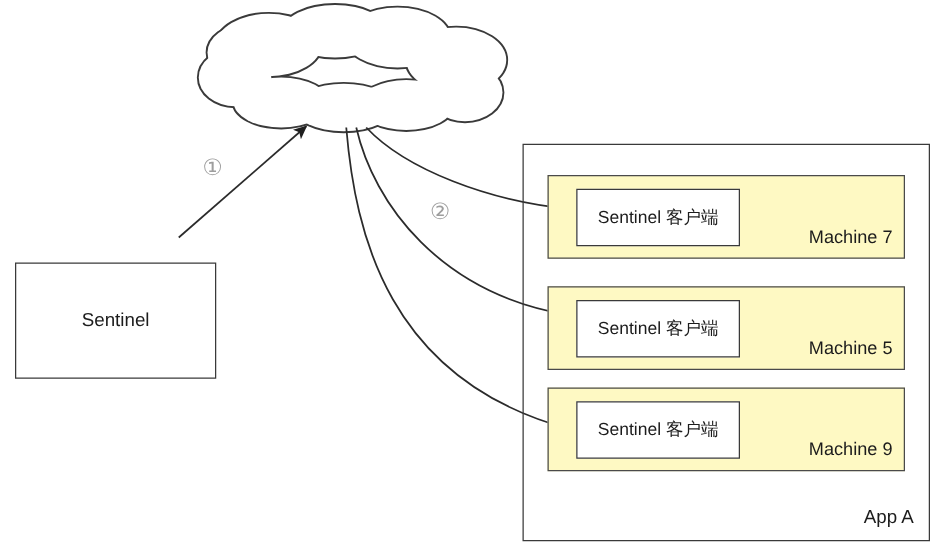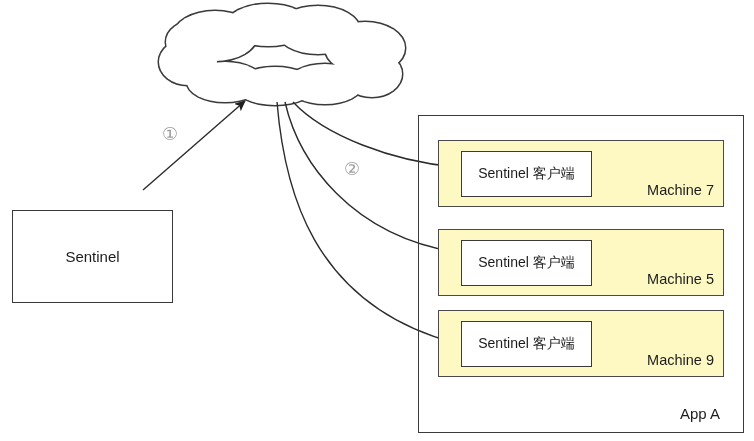--- a/index.html
+++ b/index.html
@@ -39,21 +39,21 @@
     text-align: center;
     margin-top: 20px;
   }
   .app-box {
     left: 418px; top: 115px;
     width: 326px; height: 318px;
     background: transparent;
   }
   .app-label {
     position: absolute;
-    right: 23px; bottom: 10px;
+    right: 12px; bottom: 10px;
     font-size: 15px;
   }
   .machine-box {
     position: absolute;
     left: 19px;
     width: 286px; height: 67px;
     border: 1.5px solid #4a4a4a;
     background: #fef9c3;
     box-sizing: border-box;
   }

